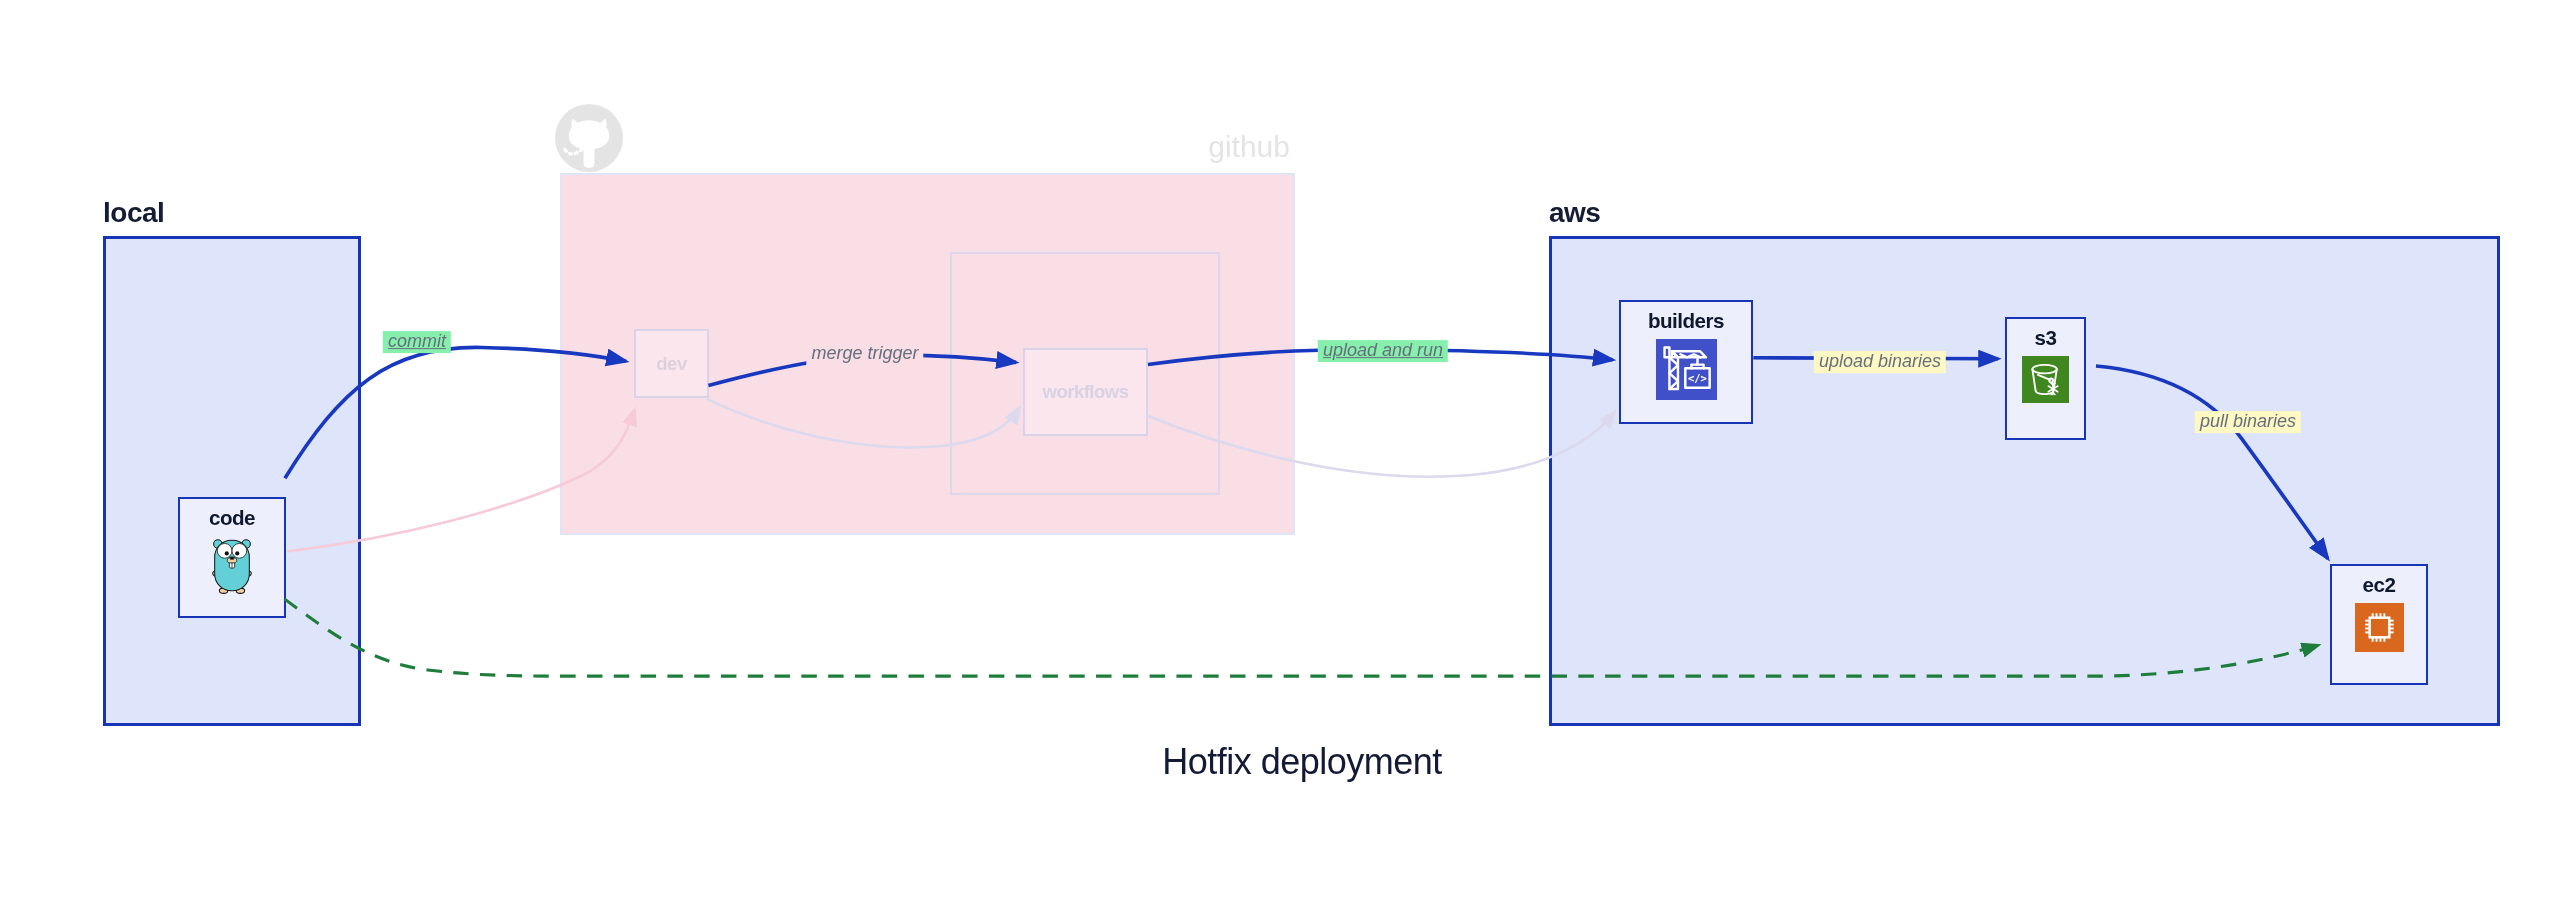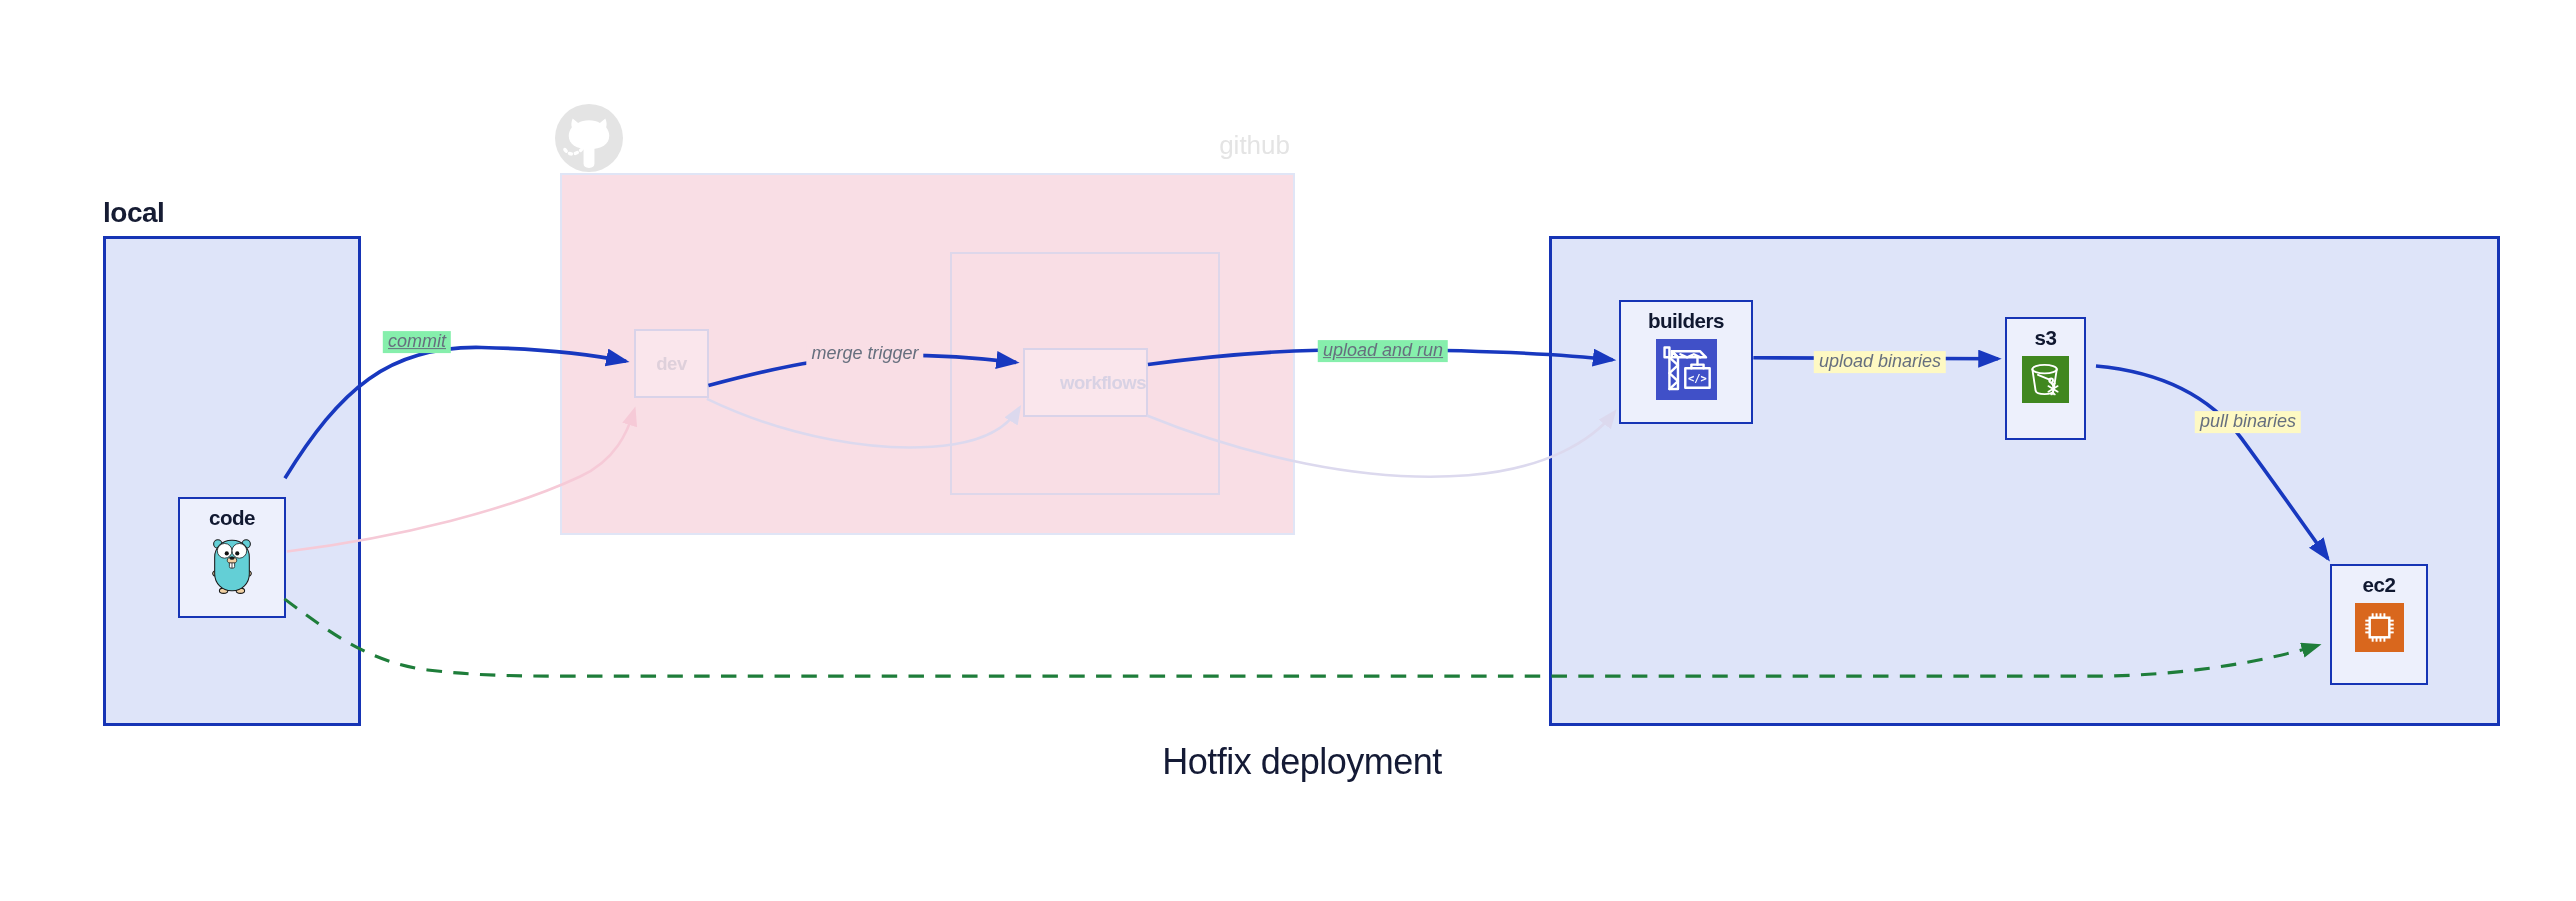--- a/index.html
+++ b/index.html
@@ -14,21 +14,21 @@
   .region-box{position:absolute;box-sizing:border-box;}
   .box-local,.box-aws{background:#dee4f9;border:3.1px solid #1634b5;}
   .box-github{background:#f9dee5;border:2.1px solid #e0e5f6;}
   .box-master{background:transparent;border:2.1px solid #ded7ea;}
   
   .region-label{
     position:absolute;color:#161c33;font-size:28px;font-weight:600;
     letter-spacing:-0.5px;text-align:left;
   }
   .faded-label{position:absolute;font-weight:400;}
-  .github-label{color:#e4e4e4;font-size:26px;text-align:right;}
+  .github-label{color:#e4e4e4;font-size:30px;text-align:right;}
   .master-label{color:#e4d3de;font-size:26px;text-align:center;}
   
   .node{
     position:absolute;box-sizing:border-box;display:flex;flex-direction:column;
     align-items:center;
   }
   .node-solid{background:#edf0fc;border:2.6px solid #1634b5;}
   .node-faded{background:#fae6ec;border:2.1px solid #d9d3e9;justify-content:center;}
   .node-label{
     color:#101830;font-size:20.6px;font-weight:700;margin-top:7.2px;letter-spacing:-0.5px;
@@ -57,39 +57,40 @@
     text-decoration-thickness:3.6px;text-underline-offset:6.2px;
   }
   .abs{position:absolute;}
 </style>
 </head>
 <body>
 
 <div class="canvas">
 
   <div class="region-label" style="left:103px;top:197px;width:258px;">local</div>
+  <div class="region-label" style="left:1549px;top:197px;width:951px;">aws</div>
   <div class="faded-label github-label" style="left:1135px;top:130px;width:155px;">github</div>
   <div class="faded-label master-label" style="left:950px;top:210px;width:270px;">master</div>
 
   <svg class="abs" style="left:555px;top:104px;" width="68" height="68" viewBox="0 0 100 100">
     <circle cx="50" cy="50" r="50" fill="#e4e4e4"></circle>
     <path fill="#ffffff" d="M50 24c-6.5 0-12 1.2-16 3.8l-8-6.6c-2.2 5-2.4 9.4-1.2 13-3 4-4.6 8.2-4.6 12.4 0 12.6 11.4 19.8 29.8 19.8s29.8-7.2 29.8-19.8c0-4.2-1.6-8.4-4.6-12.4 1.2-3.6 1-8-1.2-13l-8 6.6c-4-2.6-9.5-3.8-16-3.8z"></path>
     <path fill="#ffffff" d="M42 62h16v26c0 4-2.7 6-8 6s-8-2-8-6z"></path>
     <path fill="none" stroke="#ffffff" stroke-width="5" stroke-linecap="round" stroke-dasharray="3 6" d="M40 66C30 76 20 76 14 66"></path>
   </svg>
 
   <div class="region-box box-github" style="left:560px;top:173px;width:735px;height:362px;"></div>
   <div class="region-box box-master" style="left:950px;top:252px;width:270px;height:243px;"></div>
   <div class="region-box box-local" style="left:103px;top:236px;width:258px;height:490px;"></div>
   <div class="region-box box-aws" style="left:1549px;top:236px;width:951px;height:490px;"></div>
 
   <div class="node node-faded" style="left:634px;top:329px;width:75px;height:69px;">
     <div class="node-label dev-label">dev</div>
   </div>
-  <div class="node node-faded" style="left:1023px;top:348px;width:125px;height:69px;align-items:flex-end;">
+  <div class="node node-faded" style="left:1023px;top:348px;width:125px;height:88px;">
     <div class="node-label workflows-label">workflows</div>
   </div>
 
   <div class="node node-solid" style="left:178px;top:477px;width:108px;height:121px;margin-top:20px;">
     <div class="node-label">code</div>
     <svg class="icon-wrap" width="42" height="58" viewBox="0 0 80 110">
       <ellipse cx="10" cy="70" rx="7" ry="5" fill="#f2d1a3" stroke="#1a1a1a" stroke-width="2" transform="rotate(-30 10 70)"></ellipse>
       <ellipse cx="70" cy="70" rx="7" ry="5" fill="#f2d1a3" stroke="#1a1a1a" stroke-width="2" transform="rotate(30 70 70)"></ellipse>
       <ellipse cx="24" cy="104" rx="8" ry="5" fill="#f2d1a3" stroke="#1a1a1a" stroke-width="2"></ellipse>
       <ellipse cx="56" cy="104" rx="8" ry="5" fill="#f2d1a3" stroke="#1a1a1a" stroke-width="2"></ellipse>

